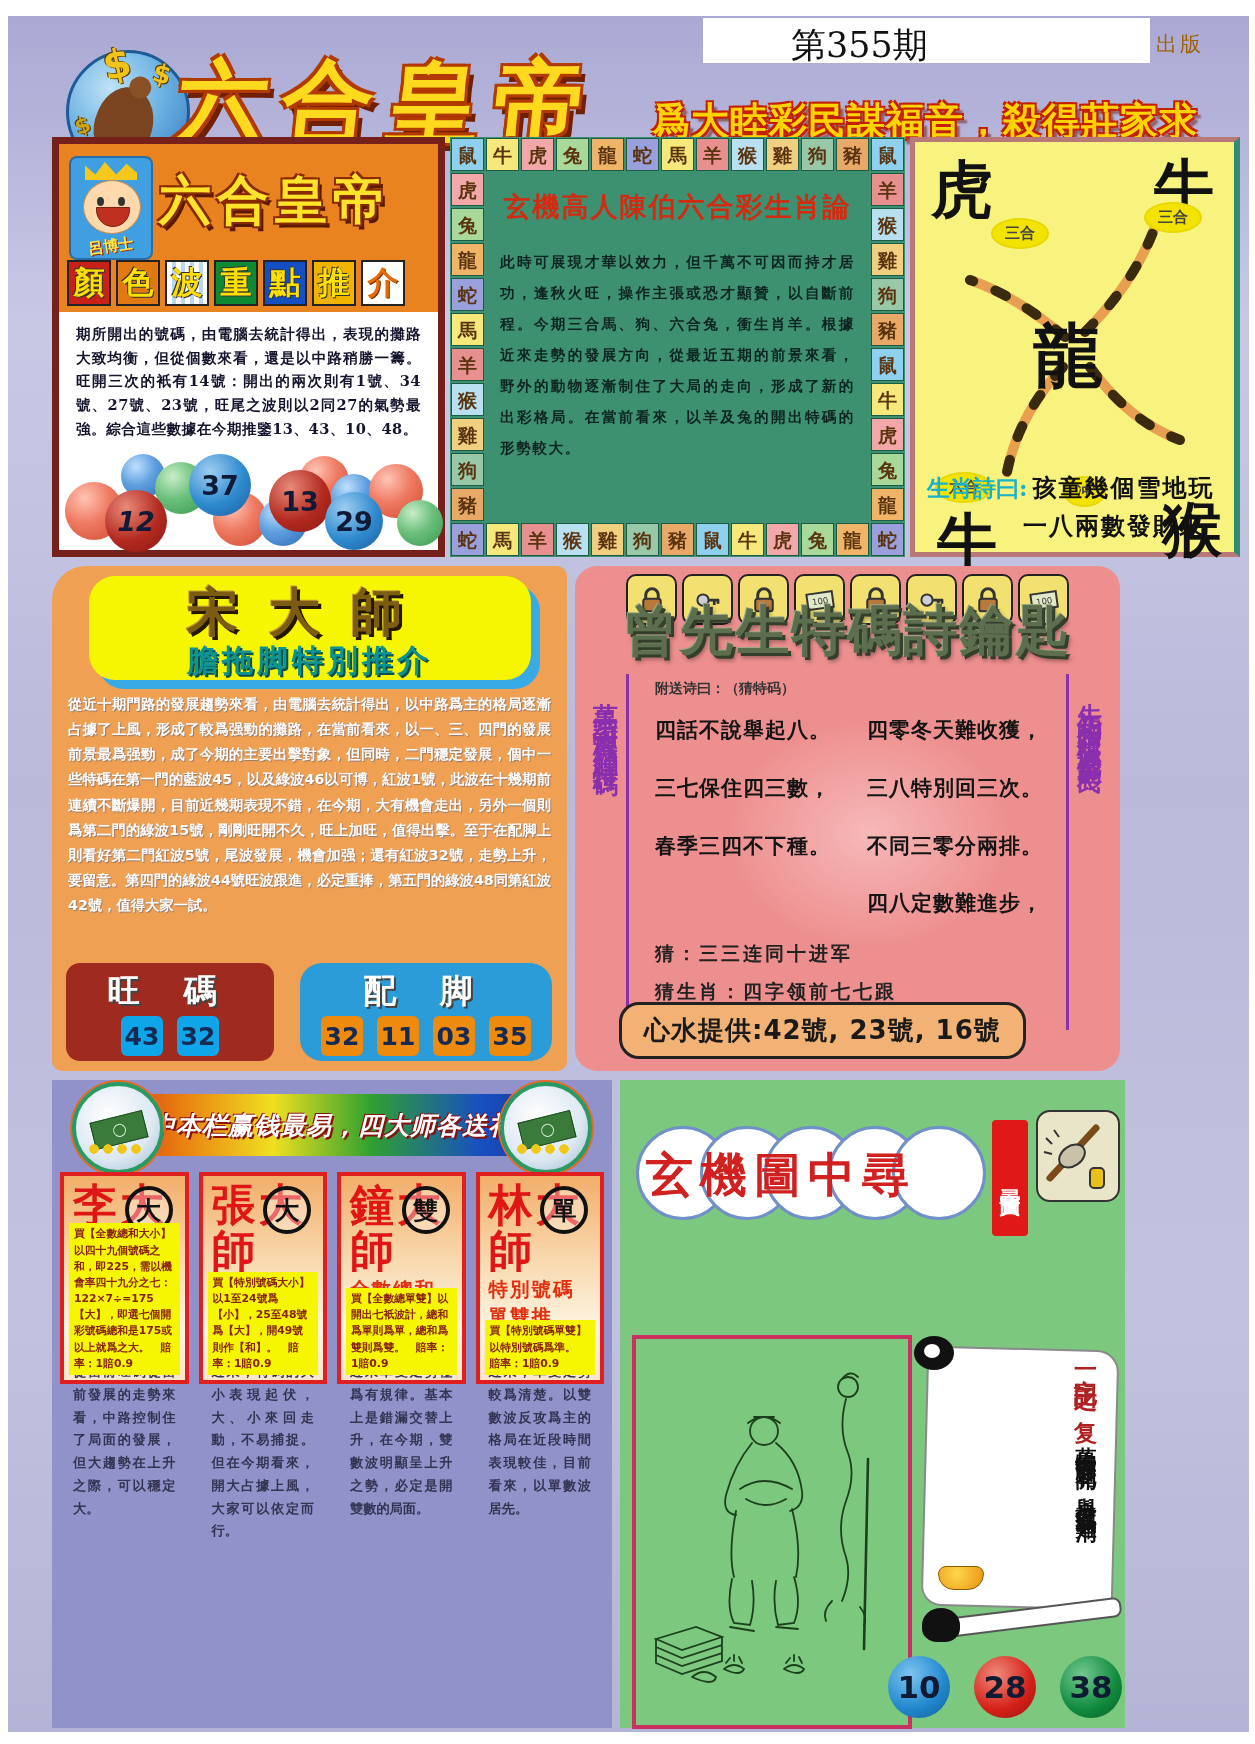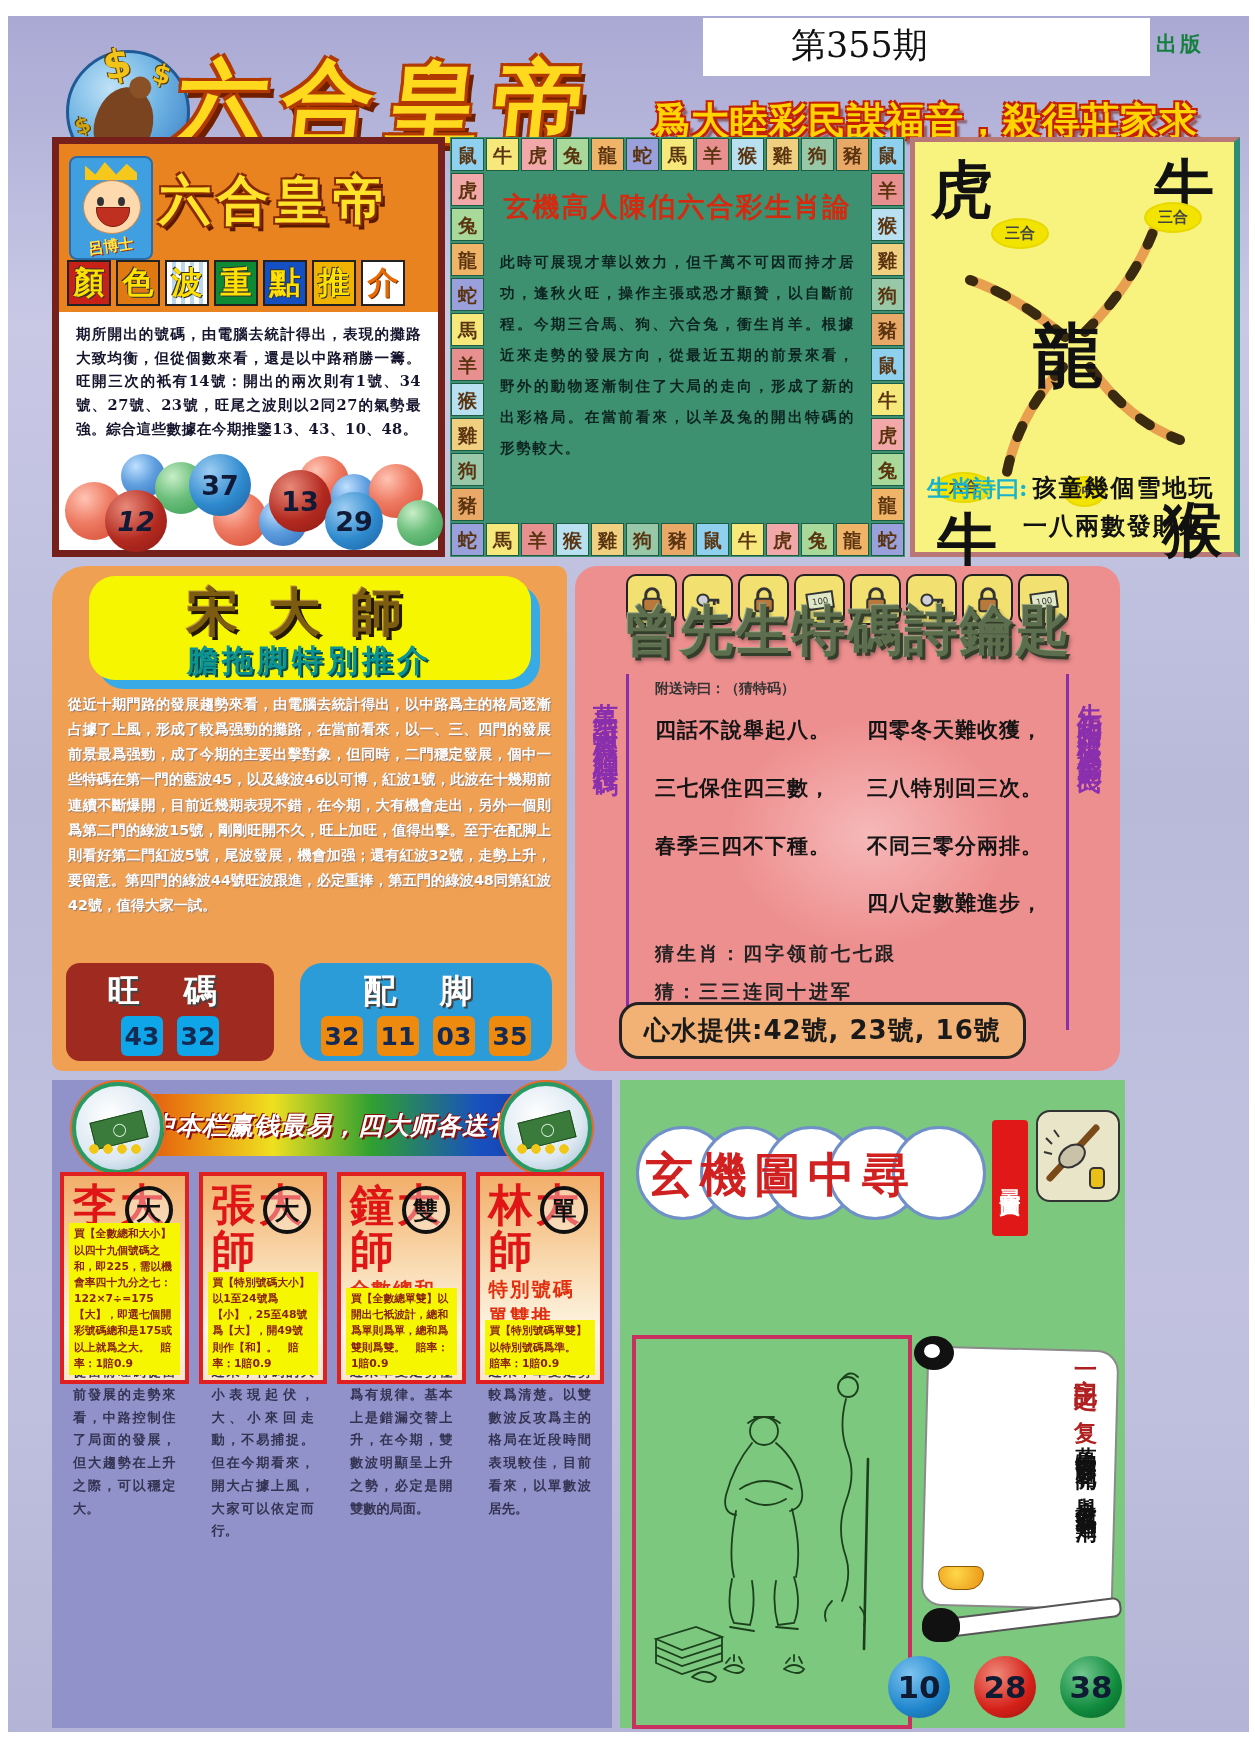--- a/index.html
+++ b/index.html
@@ -2,23 +2,23 @@
 <html><head>
 <meta charset="utf-8">
 <style>
   html,body{margin:0;padding:0;}
   body{width:1255px;height:1744px;position:relative;background:#ffffff;overflow:hidden;
        font-family:"DejaVu Sans",sans-serif;}
   .page{position:absolute;left:8px;top:16px;width:1241px;height:1716px;
         background:linear-gradient(180deg,#a9a9d4 0%,#c9c9e6 18%,#b9b9da 45%,#c2c2e0 75%,#b4b4d6 100%);}
 
   
-  .issuebox{position:absolute;left:703px;top:18px;width:447px;height:58px;background:#ffffff;}
+  .issuebox{position:absolute;left:703px;top:18px;width:447px;height:45px;background:#ffffff;}
   .issuebox span{display:block;padding:4px 0 0 88px;font-family:"DejaVu Serif",serif;font-size:35px;color:#111;}
-  .publish{position:absolute;left:1156px;top:30px;color:#15803d;font-size:21px;font-weight:bold;letter-spacing:3px;}
+  .publish{position:absolute;left:1156px;top:30px;color:#a16207;font-size:21px;font-weight:normal;letter-spacing:3px;}
   .globe{position:absolute;left:66px;top:50px;width:118px;height:118px;border-radius:50%;
          background:radial-gradient(circle at 35% 30%,#bfe2f6 0%,#6fb4e4 45%,#2f74bc 100%);
          border:3px solid #1d5a96;}
   .globe .dollar{position:absolute;font-weight:bold;color:#f0c418;text-shadow:1px 1px 0 #5a3a00,-1px -1px 0 #5a3a00;}
   .globe .d1{left:34px;top:-12px;font-size:40px;transform:rotate(-12deg);}
   .globe .d2{left:84px;top:6px;font-size:26px;transform:rotate(14deg);}
   .globe .d3{left:6px;top:60px;font-size:22px;transform:rotate(-20deg);color:#caa316;}
   .globe .man{position:absolute;left:26px;top:34px;width:58px;height:74px;background:#7a4420;
               border-radius:45% 55% 40% 50%;transform:rotate(24deg);}
   .globe .man::before{content:"";position:absolute;left:18px;top:-14px;width:22px;height:22px;border-radius:50%;background:#8a5026;}
@@ -443,22 +443,22 @@
             <div>三七保住四三數，</div>
             <div>春季三四不下種。</div>
           </div>
           <div class="poemcol">
             <div>四零冬天難收獲，</div>
             <div>三八特別回三次。</div>
             <div>不同三零分兩排。</div>
             <div>四八定數難進步，</div>
           </div>
         </div>
+        <div class="guess">猜：三三连同十进军</div>
         <div class="guess">猜生肖：四字领前七七跟</div>
-        <div class="guess">猜：三三连同十进军</div>
       </div>
       <div class="vstrip vs-r">先生相贈窺破天機爲彩民</div>
     </div>
     <div class="tipbox">心水提供:42號, 23號, 16號</div>
   </div>
 </div>
 
 <div class="row3">
 
   <div class="p6">

